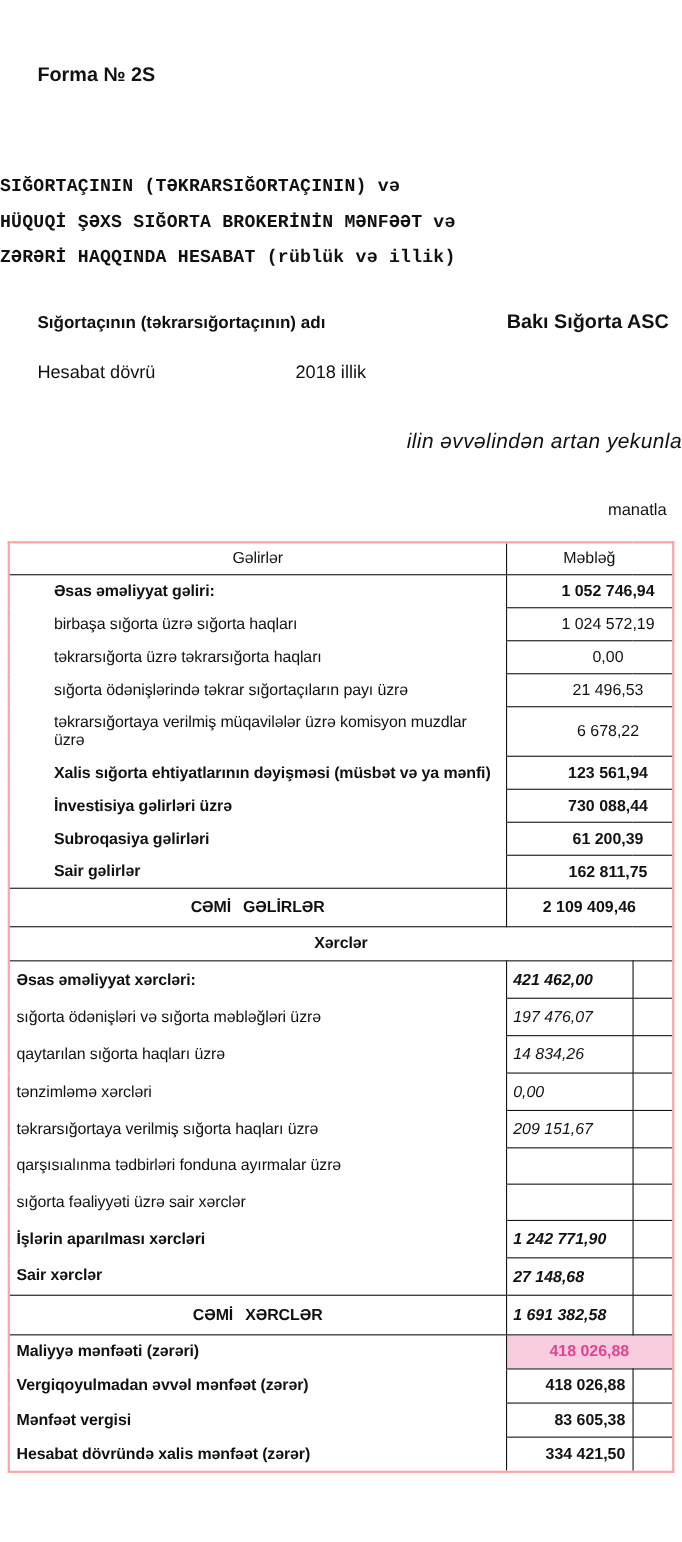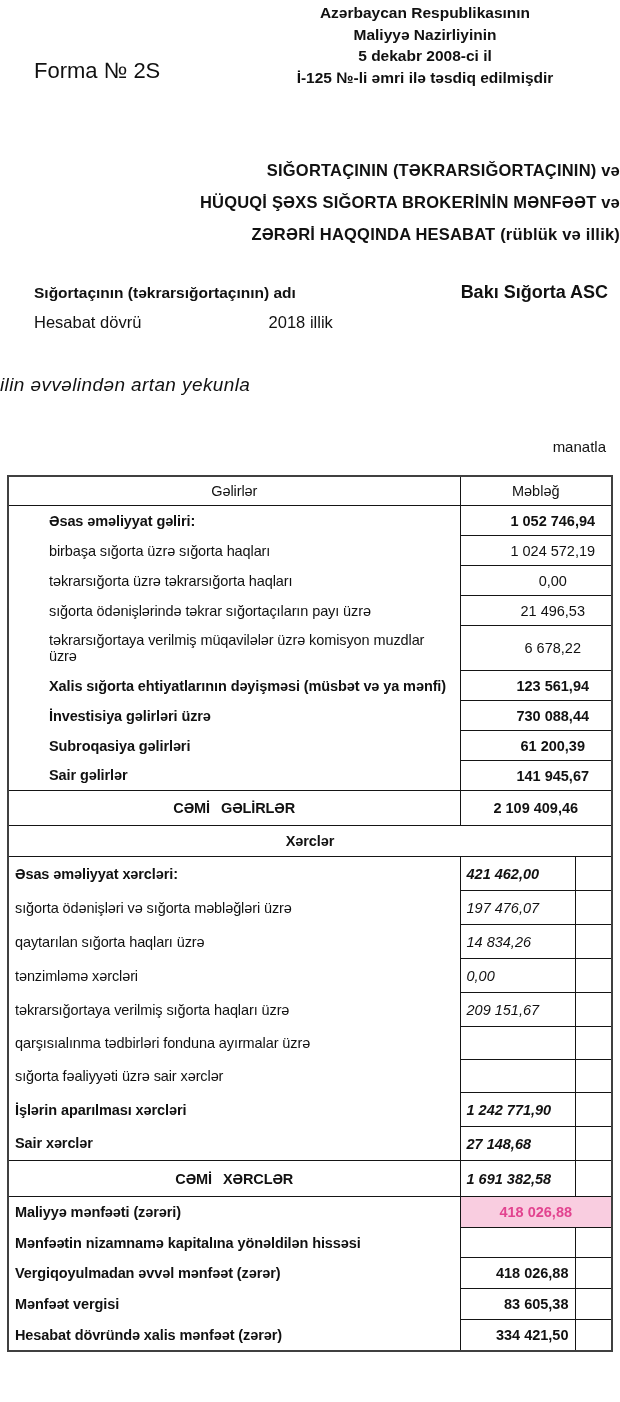--- a/index.html
+++ b/index.html
@@ -1,38 +1,38 @@
 <!DOCTYPE html>
 <html><head>
 <meta charset="utf-8">
 <style>
   html, body { margin: 0; padding: 0; background: #ffffff; }
   body { font-family: "Liberation Sans", "DejaVu Sans", sans-serif; color: #111; }
   .page { width: 620px; height: 1402px; background: #ffffff; position: relative; overflow: hidden; }
 
   
   .header { position: relative; height: 118px; }
-  .form-label { position: absolute; left: 34px; top: 58px; font-size: 22px; font-weight: normal; }
+  .form-label { position: absolute; left: 34px; top: 58px; font-size: 18px; font-weight: bold; }
   .approval { position: absolute; right: 4px; top: 2px; width: 382px; text-align: center; font-weight: bold; font-size: 15.5px; line-height: 21.5px; }
 
   
-  .title { margin-top: 36px; text-align: right; font-weight: bold; font-size: 16.5px; line-height: 32px; letter-spacing: 0.2px; }
+  .title { margin-top: 36px; text-align: left; font-weight: bold; font-size: 16.5px; line-height: 32px; letter-spacing: 0.2px; font-family: Liberation Mono, monospace; }
 
   
   .meta-row1 { margin-top: 32px; display: flex; justify-content: space-between; align-items: baseline; padding: 0 12px 0 34px; }
   .insurer-label { font-size: 15.5px; font-weight: bold; }
   .insurer-name { font-size: 18px; font-weight: bold; }
-  .meta-row2 { margin-top: 10px; padding-left: 34px; font-size: 16.5px; }
+  .meta-row2 { margin-top: 27px; padding-left: 34px; font-size: 16.5px; }
   .meta-row2 .plabel { display: inline-block; width: 230px; }
 
-  .cumulative { margin-top: 42px; text-align: left; font-style: italic; font-size: 19px; letter-spacing: 0.4px; }
+  .cumulative { margin-top: 42px; text-align: right; font-style: italic; font-size: 19px; letter-spacing: 0.4px; }
   .currency { margin-top: 42px; text-align: right; padding-right: 14px; font-size: 15px; }
 
   
-  .report-table { width: 604px; margin: 20px auto 14px auto; border-collapse: collapse; table-layout: fixed; border: 2px solid #404040; }
+  .report-table { width: 604px; margin: 20px auto 14px auto; border-collapse: collapse; table-layout: fixed; border: 2px solid #fca5a5; }
   .report-table td { font-size: 14.5px; color: #111; vertical-align: middle; padding: 6px; overflow: hidden; }
   .lbl { border-right: 1.5px solid #151515; text-align: left; padding: 6.5px 6px 6.5px 10px; letter-spacing: -0.1px; }
   .ind { padding-left: 34px; }
   .amt { border: 1.5px solid #151515; }
   .tail { border: 1.5px solid #151515; }
   .b { font-weight: bold; }
   .c { text-align: center; }
   .l { text-align: left; padding-left: 10px; font-style: italic; }
   .r { text-align: right; padding-right: 10px; }
   .hb { border-top: 1.5px solid #151515; border-bottom: 1.5px solid #151515; }
@@ -46,26 +46,20 @@
   tr[data-name="expense-total-row"] td { padding-top: 9.5px; padding-bottom: 9.5px; }
   tr[data-name="summary-row"] td { padding-top: 7px; padding-bottom: 7px; }
 </style>
 </head>
 <body>
 
 <div class="page" data-name="report-page">
 
   <div class="header" data-name="document-header">
     <div class="form-label" data-name="form-number-label">Forma № 2S</div>
-    <div class="approval" data-name="approval-stamp-text">
-      <div data-name="approval-line">Azərbaycan Respublikasının</div>
-      <div data-name="approval-line">Maliyyə Nazirliyinin</div>
-      <div data-name="approval-line">5 dekabr 2008-ci il</div>
-      <div data-name="approval-line">İ-125 №-li əmri ilə təsdiq edilmişdir</div>
-    </div>
   </div>
 
   <div class="title" data-name="report-title">
     <div data-name="report-title-line">SIĞORTAÇININ (TƏKRARSIĞORTAÇININ) və</div>
     <div data-name="report-title-line">HÜQUQİ ŞƏXS SIĞORTA BROKERİNİN MƏNFƏƏT və</div>
     <div data-name="report-title-line">ZƏRƏRİ HAQQINDA HESABAT (rüblük və illik)</div>
   </div>
 
   <div class="meta-row1" data-name="insurer-name-row">
     <span class="insurer-label" data-name="insurer-name-label">Sığortaçının (təkrarsığortaçının) adı</span>
@@ -119,21 +113,21 @@
         <tr data-name="income-row">
           <td class="lbl b" data-name="income-row-label">İnvestisiya gəlirləri üzrə</td>
           <td class="amt c b" data-name="income-row-amount" colspan="2">730 088,44</td>
         </tr>
         <tr data-name="income-row">
           <td class="lbl b" data-name="income-row-label">Subroqasiya gəlirləri</td>
           <td class="amt c b" data-name="income-row-amount" colspan="2">61 200,39</td>
         </tr>
         <tr data-name="income-row">
           <td class="lbl b" data-name="income-row-label">Sair gəlirlər</td>
-          <td class="amt c b" data-name="income-row-amount" colspan="2">141 945,67</td>
+          <td class="amt c b" data-name="income-row-amount" colspan="2">162 811,75</td>
         </tr>
         <tr data-name="income-total-row">
           <td class="lbl c b tot hb" data-name="income-total-label">CƏMİ GƏLİRLƏR</td>
           <td class="amt c b" data-name="income-total-amount" colspan="2">2 109 409,46</td>
         </tr>
         <tr data-name="expense-section-header-row">
           <td class="lbl c b hb" data-name="expense-section-header" colspan="3">Xərclər</td>
         </tr>
         <tr data-name="expense-row">
           <td class="lbl b" data-name="expense-row-label">Əsas əməliyyat xərcləri:</td>
@@ -183,25 +177,20 @@
         <tr data-name="expense-total-row">
           <td class="lbl c b tot hb" data-name="expense-total-label">CƏMİ XƏRCLƏR</td>
           <td class="amt l b" data-name="expense-total-amount">1 691 382,58</td>
           <td class="tail" data-name="expense-total-extra-cell"></td>
         </tr>
         <tr data-name="summary-row">
           <td class="lbl b" data-name="summary-row-label">Maliyyə mənfəəti (zərəri)</td>
           <td class="amt c b" data-name="summary-row-amount-highlighted" colspan="2" style="background: rgb(249, 205, 224); color: rgb(226, 67, 143);">418 026,88</td>
         </tr>
         <tr data-name="summary-row">
-          <td class="lbl b" data-name="summary-row-label">Mənfəətin nizamnamə kapitalına yönəldilən hissəsi</td>
-          <td class="amt r b" data-name="summary-row-amount"></td>
-          <td class="tail" data-name="summary-row-extra-cell"></td>
-        </tr>
-        <tr data-name="summary-row">
           <td class="lbl b" data-name="summary-row-label">Vergiqoyulmadan əvvəl mənfəət (zərər)</td>
           <td class="amt r b" data-name="summary-row-amount">418 026,88</td>
           <td class="tail" data-name="summary-row-extra-cell"></td>
         </tr>
         <tr data-name="summary-row">
           <td class="lbl b" data-name="summary-row-label">Mənfəət vergisi</td>
           <td class="amt r b" data-name="summary-row-amount">83 605,38</td>
           <td class="tail" data-name="summary-row-extra-cell"></td>
         </tr>
         <tr data-name="summary-row">

